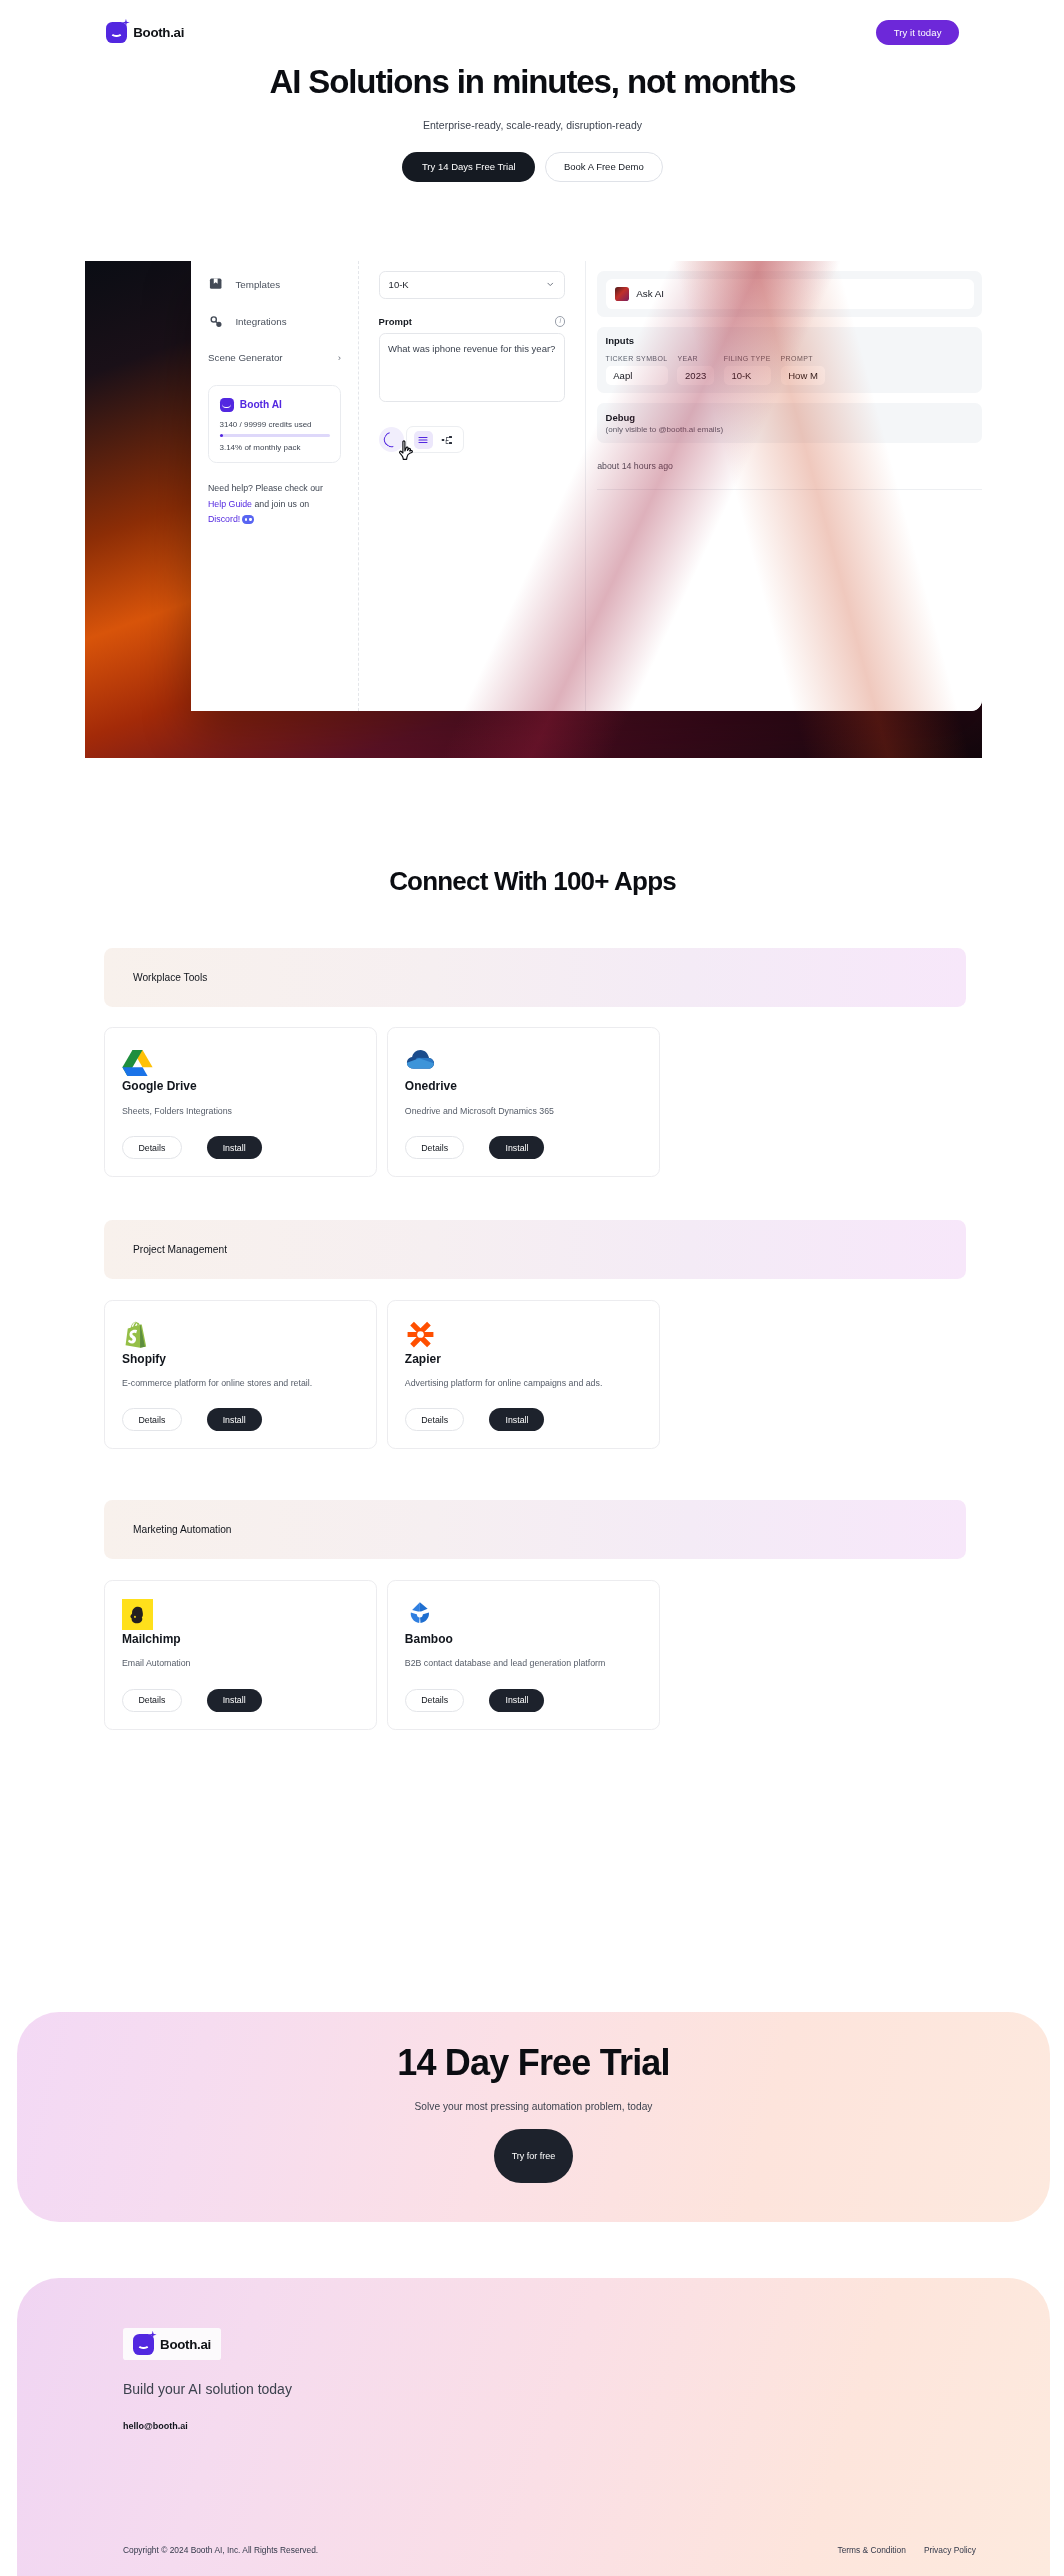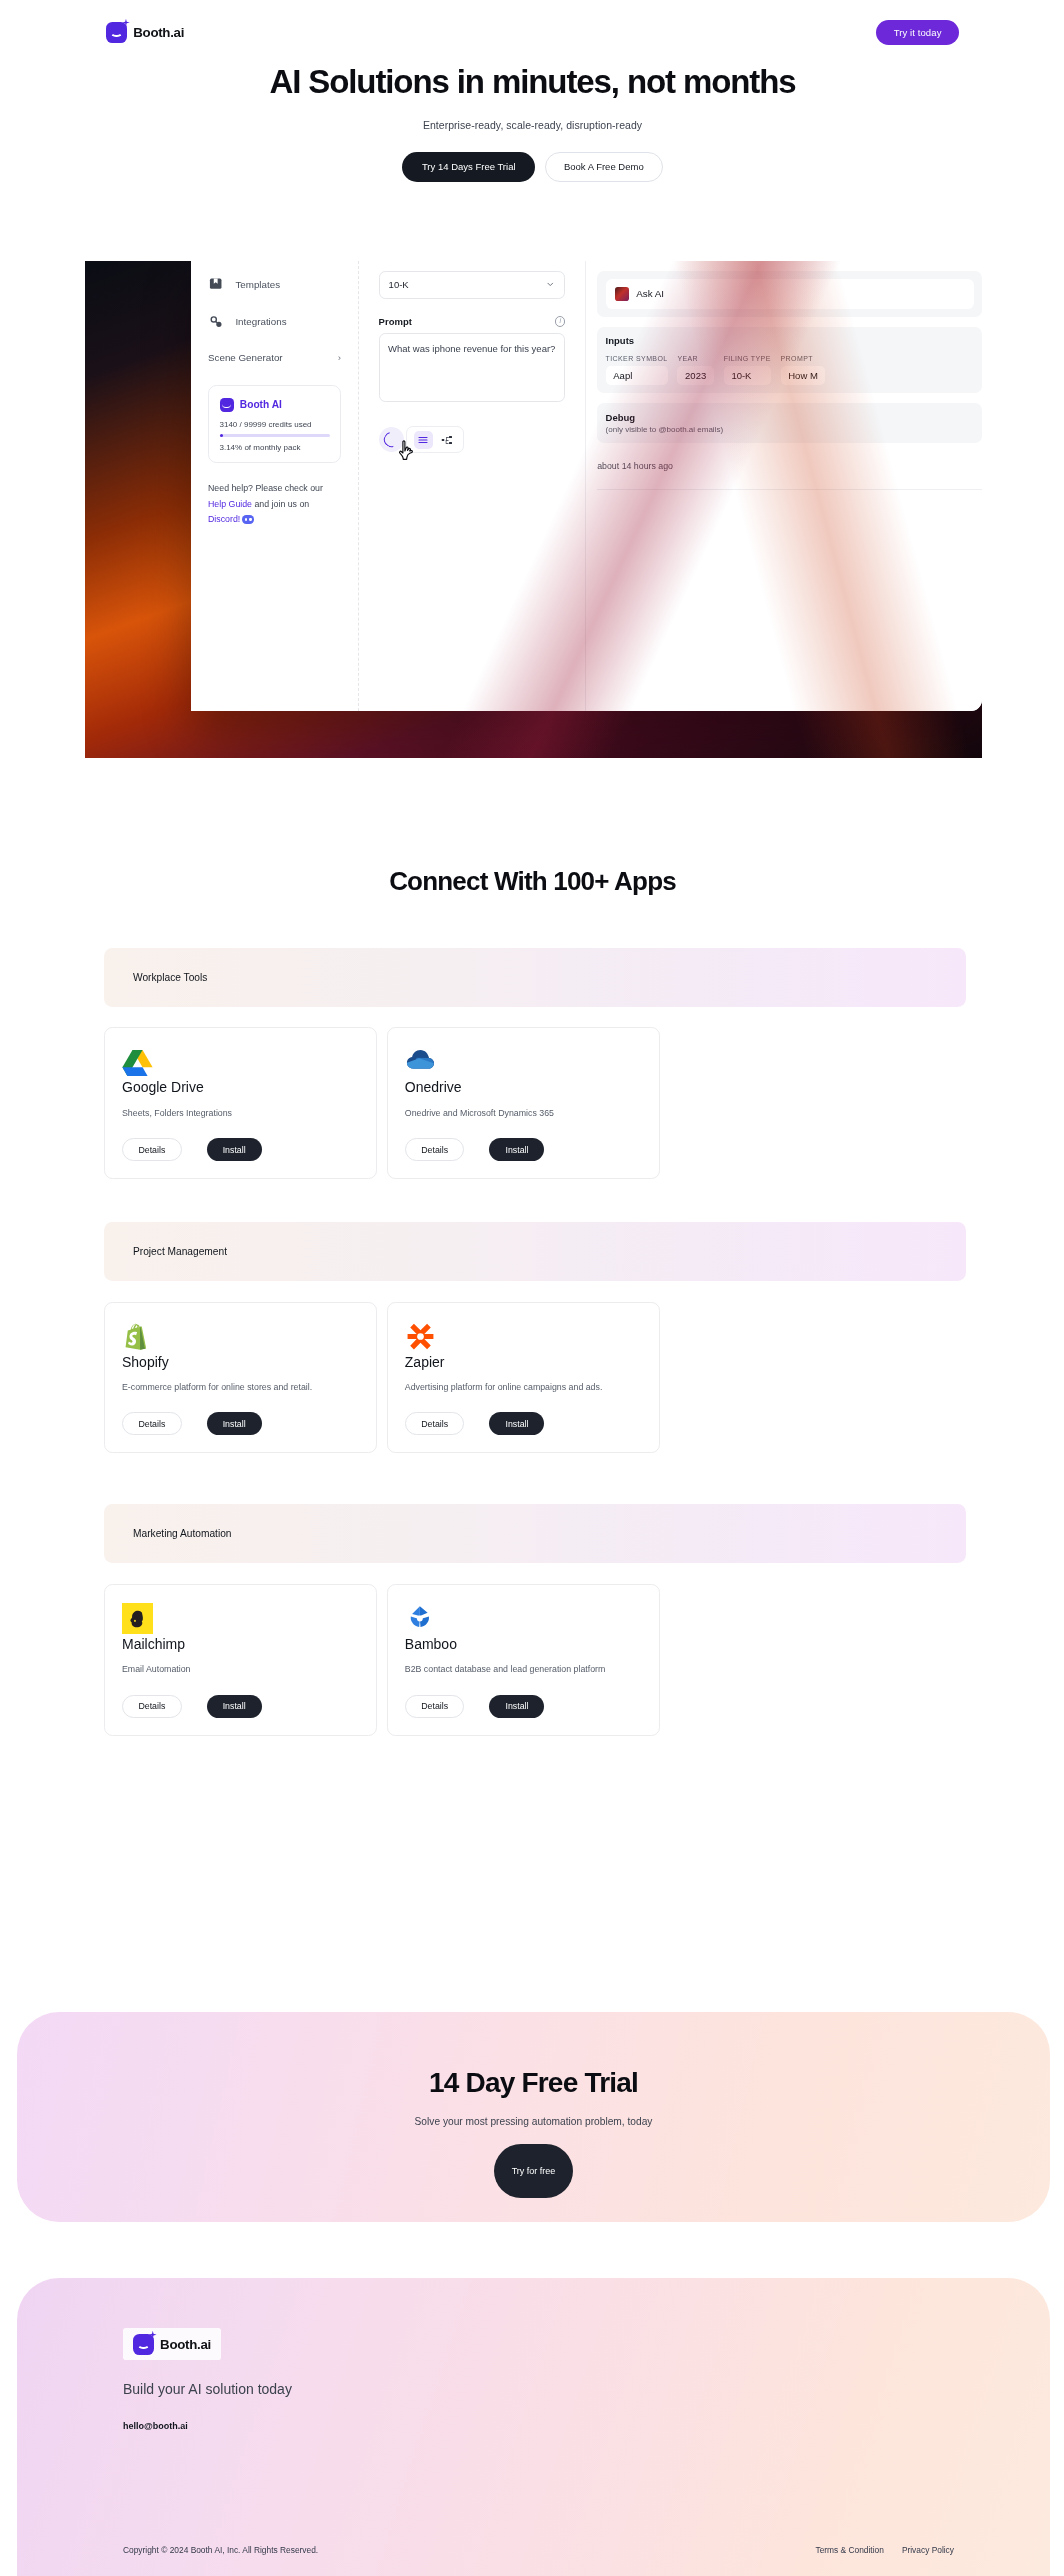--- a/index.html
+++ b/index.html
@@ -210,58 +210,58 @@
     padding: 0 29px; background: linear-gradient(90deg, #f8f1ec 0%, #f6eff1 38%, #f4ebf6 68%, #f7e7fa 100%);
   }
   .cat-banner .lbl { font-size: 10.2px; color: #11151c; }
 
   .card-row { display: flex; gap: 9.8px; margin-top: 20.3px; align-items: flex-start; }
   .app-card {
     width: 273px; background: #fff; border: 0.7px solid #ececef; border-radius: 8.4px;
     padding: 18px 17px 17px 17px;
   }
   .app-logo { width: 31px; height: 31px; margin-bottom: 27px; }
-  .app-name { font-size: 14px; font-weight: 400; color: #11151c; margin-bottom: 10.5px; }
+  .app-name { font-size: 12px; font-weight: 700; color: #11151c; margin-bottom: 10.5px; }
   .app-desc { font-size: 8.8px; line-height: 1.62; color: #555c68; margin-bottom: 18px; }
   .app-btns { display: flex; gap: 25px; }
   .btn-details {
     background: #fff; border: 0.7px solid #e3e5e9; border-radius: 700px;
     font-family: inherit; font-size: 8.8px; color: #11151c; padding: 5.6px 15.4px; cursor: pointer;
   }
   .btn-install {
     background: #1d222c; border: none; border-radius: 700px; color: #fff;
     font-family: inherit; font-size: 8.8px; padding: 6.3px 16px; cursor: pointer;
   }
 
   
   .cta {
     position: absolute; left: 17px; top: 2012px; width: 1033px; height: 210px;
     border-radius: 42px; text-align: center;
     background: linear-gradient(103deg, #f3d9f5 0%, #f6dcf0 18%, #fbe0e6 46%, #fde4dc 72%, #fde9de 100%);
   }
-  .cta-title { font-size: 28px; font-weight: 700; letter-spacing: -0.8px; color: #0b0d12; padding-top: 55px; }
+  .cta-title { font-size: 36px; font-weight: 700; letter-spacing: -0.8px; color: #0b0d12; padding-top: 30px; }
   .cta-sub { font-size: 10.2px; color: #3c424e; margin-top: 17px; }
   .btn-try-free {
     margin-top: 17px; background: #1d222c; border: none; border-radius: 700px; color: #fff;
     font-family: inherit; font-size: 9px; padding: 22px 18px; cursor: pointer;
   }
 
   
   .footer {
     position: absolute; left: 17px; top: 2278px; width: 1033px; height: 298px;
     border-radius: 42px 42px 0 0;
     background: linear-gradient(108deg, #f0d5f3 0%, #f5dbef 22%, #fadfe6 52%, #fde5dc 78%, #fdeade 100%);
     padding: 50px 84px 0 106px;
   }
   .footer-logo { display: flex; align-items: center; gap: 6.3px; background: #fcfafc; padding: 5.6px 9.8px; border-radius: 2.8px; width: fit-content; }
   .footer-logo .brand-mark { width: 21px; height: 21px; }
   .footer-tag { font-size: 14px; color: #3c424e; margin-top: 21px; }
   .footer-mail { font-size: 9px; font-weight: 700; color: #11151c; margin-top: 24px; }
   .footer-bottom {
-    position: absolute; left: 106px; right: 96px; bottom: 21px;
+    position: absolute; left: 106px; right: 74px; bottom: 21px;
     display: flex; align-items: flex-start; justify-content: space-between; margin-top: 36px;
   }
   .footer-copy { font-size: 8.4px; color: #33394a; }
   .footer-links { display: flex; gap: 18px; }
   .footer-links a { font-size: 8.4px; color: #33394a; text-decoration: none; }
 </style>
 </head>
 <body>
 
 <header class="site-header">

